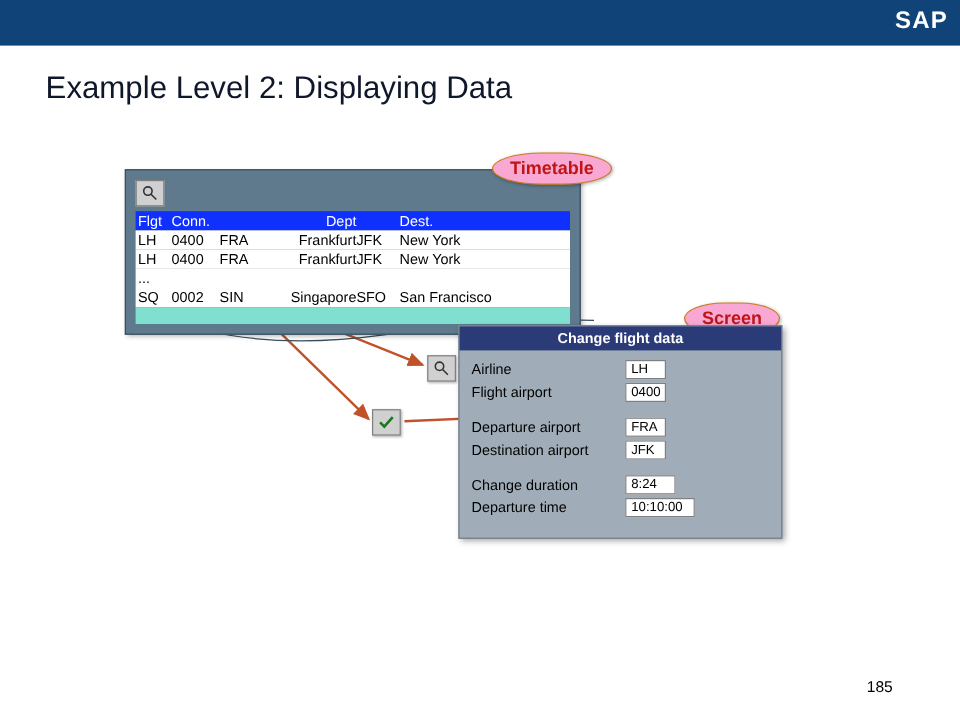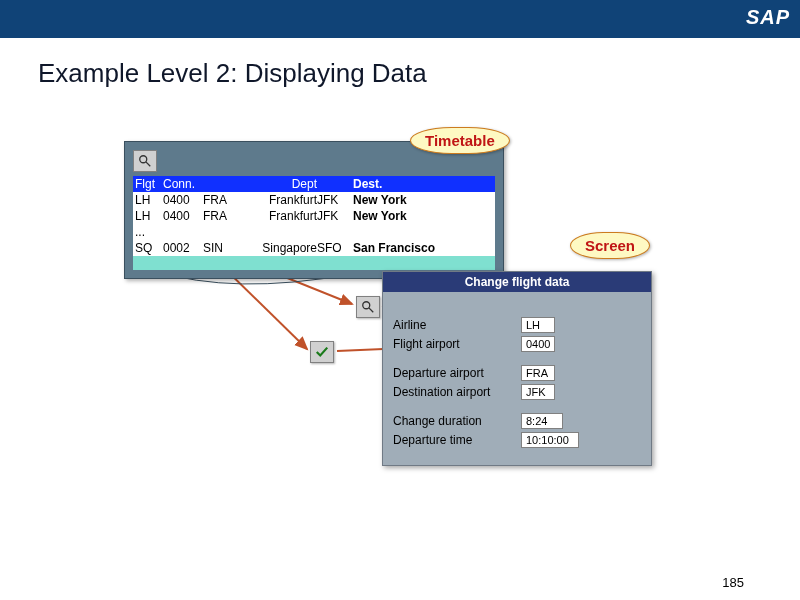--- a/index.html
+++ b/index.html
@@ -16,42 +16,41 @@
     width: 100%;
     height: 38px;
     background: #104377;
     position: relative;
   }
   .sap-logo {
     position: absolute;
     right: 10px;
     top: 6px;
     font-weight: bold;
-    font-style: italic;
     font-size: 20px;
     color: #fff;
     letter-spacing: 1px;
     font-family: Arial, sans-serif;
   }
   .title {
     font-size: 26px;
     margin: 20px 0 0 38px;
     color: #0f172a;
     font-weight: normal;
   }
   .canvas {
     position: relative;
     width: 800px;
     height: 460px;
   }
 
   
   .tt-window {
     position: absolute;
-    left: 124px;
+    left: 104px;
     top: 52px;
     width: 380px;
     background: #5e7a8c;
     border: 1px solid #3a4f5e;
     box-shadow: 2px 2px 4px rgba(0,0,0,0.3);
     padding: 8px;
   }
   .tt-toolbar {
     background: #d0d0d0;
     border: 1px solid #808080;
@@ -68,21 +67,21 @@
     color: #fff;
     font-size: 12px;
     display: flex;
     padding: 1px 2px;
   }
   .col-flgt { width: 28px; }
   .col-conn { width: 40px; }
   .col-dcode{ width: 36px; }
   .col-dept { width: 78px; text-align: right; }
   .col-acode{ width: 36px; }
-  .col-dest { flex: 1; font-weight: bold; }
+  .col-dest { flex: 1; }
   .tt-row {
     background: #fff;
     font-size: 12px;
     display: flex;
     padding: 1px 2px;
     color: #000;
   }
   .tt-row.dots { color: #000; }
   .tt-row.hl { background: #7fe0d0; }
 
@@ -99,21 +98,21 @@
   }
   .cfd-title {
     background: #2a3b77;
     color: #fff;
     font-weight: bold;
     text-align: center;
     font-size: 12px;
     padding: 3px 18px;
   }
   .cfd-body {
-    padding: 25px 10px 14px 10px;
+    padding: 8px 10px 14px 10px;
   }
   .cfd-row {
     display: flex;
     align-items: center;
     margin-bottom: 3px;
   }
   .cfd-label {
     width: 128px;
     color: #000;
   }
@@ -125,31 +124,31 @@
     min-width: 34px;
     text-align: left;
     height: 16px;
     line-height: 14px;
   }
   .cfd-gap { height: 10px; }
 
   
   .tag {
     position: absolute;
-    background: #fef9c3;
+    background: #f9a8d4;
     border: 1px solid #cc7b1e;
     border-radius: 50%/60%;
     color: #c01515;
     font-weight: bold;
     font-size: 15px;
     padding: 4px 14px;
     box-shadow: 1px 1px 3px rgba(0,0,0,0.3);
   }
   .tag-timetable { left: 410px; top: 38px; }
-  .tag-screen { left: 570px; top: 143px; }
+  .tag-screen { left: 570px; top: 163px; }
 
   
   .btn {
     position: absolute;
     width: 24px;
     height: 22px;
     background: #d0d0d0;
     border: 1px solid #808080;
     display: flex;
     align-items: center;
@@ -168,21 +167,21 @@
   svg.arrows {
     position: absolute;
     left: 0; top: 0;
     width: 800px; height: 460px;
     pointer-events: none;
   }
 
   .pagenum {
     position: absolute;
     right: 56px;
-    bottom: 10px;
+    bottom: 20px;
     font-size: 13px;
     color: #000;
   }
 </style>
 </head>
 <body>
 
 <div class="topbar">
   <span class="sap-logo">SAP</span>
 </div>

